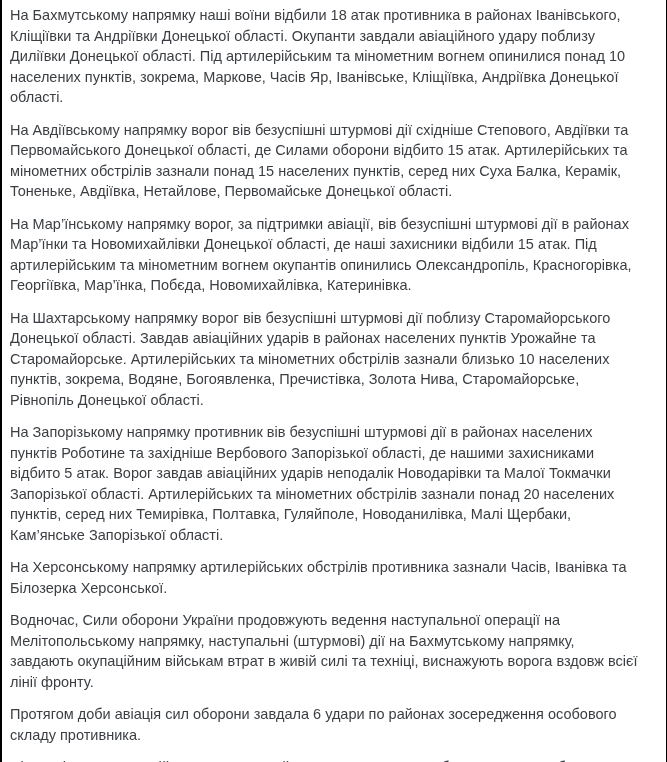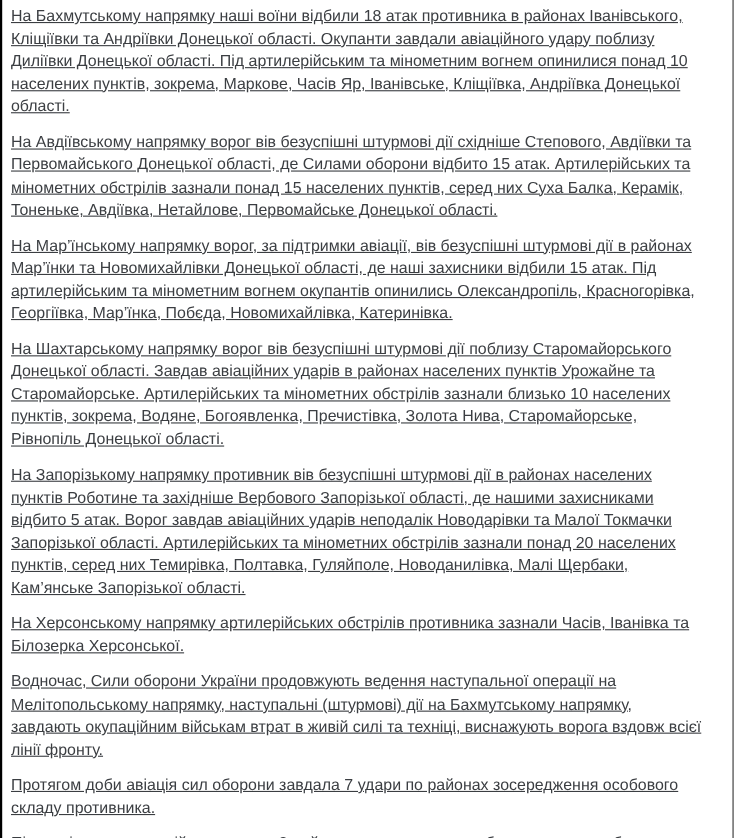--- a/index.html
+++ b/index.html
@@ -18,32 +18,31 @@
     padding: 5px 12px 6px 8px;
     font-family: "Liberation Sans", "DejaVu Sans", sans-serif;
     font-size: 14.5px;
     line-height: 20.5px;
     color: #3b3e42;
     -webkit-font-smoothing: antialiased;
   }
   .report-page p {
     margin: 0 16px 12px 0;
     white-space: pre-line;
-    text-decoration: underline;
   }
   .report-page p:last-child {
     margin-bottom: 0;
   }
 </style>
 </head>
 <body>
 
 <div class="report-page">
   <p>На Бахмутському напрямку наші воїни відбили 18 атак противника в районах  Іванівського, Кліщіївки та Андріївки Донецької області. Окупанти завдали авіаційного удару поблизу Диліївки Донецької області. Під артилерійським та мінометним вогнем опинилися понад 10 населених пунктів, зокрема, Маркове, Часів Яр, Іванівське, Кліщіївка, Андріївка Донецької області.</p>
   <p>На Авдіївському напрямку ворог вів безуспішні штурмові дії східніше Степового, Авдіївки та Первомайського Донецької області, де Силами оборони відбито 15 атак. Артилерійських та мінометних обстрілів зазнали понад 15 населених пунктів, серед них Суха Балка, Керамік, Тоненьке, Авдіївка, Нетайлове,  Первомайське Донецької області.</p>
   <p>На Мар’їнському напрямку ворог, за підтримки авіації, вів безуспішні штурмові дії в районах Мар’їнки та Новомихайлівки Донецької області, де наші захисники відбили 15 атак. Під артилерійським та мінометним вогнем окупантів опинились Олександропіль, Красногорівка, Георгіївка, Мар’їнка, Побєда, Новомихайлівка, Катеринівка.</p>
   <p>На Шахтарському напрямку ворог вів безуспішні штурмові дії поблизу Старомайорського Донецької області. Завдав авіаційних ударів в районах населених пунктів Урожайне та Старомайорське. Артилерійських та мінометних обстрілів зазнали близько 10 населених пунктів, зокрема, Водяне, Богоявленка, Пречистівка, Золота Нива, Старомайорське, Рівнопіль Донецької області.</p>
   <p>На Запорізькому напрямку противник вів безуспішні штурмові дії в районах населених пунктів Роботине та західніше Вербового Запорізької області, де нашими захисниками відбито 5 атак. Ворог завдав авіаційних ударів неподалік Новодарівки та Малої Токмачки Запорізької області. Артилерійських та мінометних обстрілів зазнали понад 20 населених пунктів, серед них Темирівка, Полтавка, Гуляйполе, Новоданилівка, Малі Щербаки, Кам’янське Запорізької області.</p>
   <p>На Херсонському напрямку артилерійських обстрілів противника зазнали Часів, Іванівка та Білозерка Херсонської.</p>
   <p>Водночас, Сили оборони України продовжують ведення наступальної операції на Мелітопольському напрямку, наступальні (штурмові) дії на Бахмутському напрямку, завдають окупаційним військам втрат в живій силі та техніці, виснажують ворога вздовж всієї лінії фронту.</p>
-  <p>Протягом доби авіація сил оборони завдала 7 удари по районах зосередження особового складу противника.</p>
+  <p>Протягом доби авіація сил оборони завдала 6 удари по районах зосередження особового складу противника.</p>
   <p>Підрозділи ракетних військ уразили 3 райони зосередження особового складу, озброєння та військової техніки, 6 артилерійських засобів, 2 пункти управління та 2 склади боєприпасів противника.</p>
 </div>
 
 </body></html>

